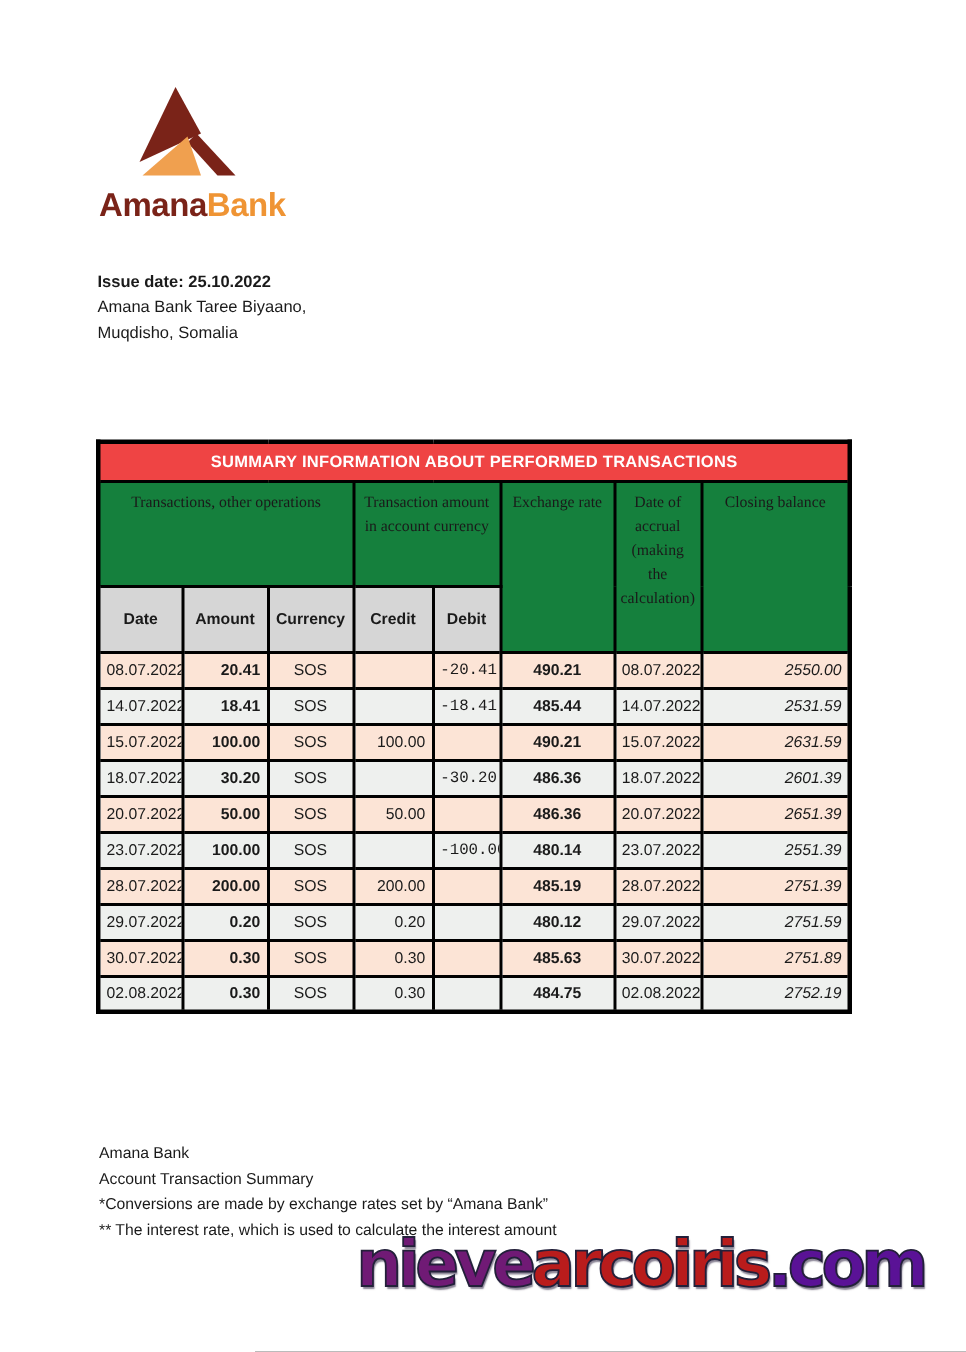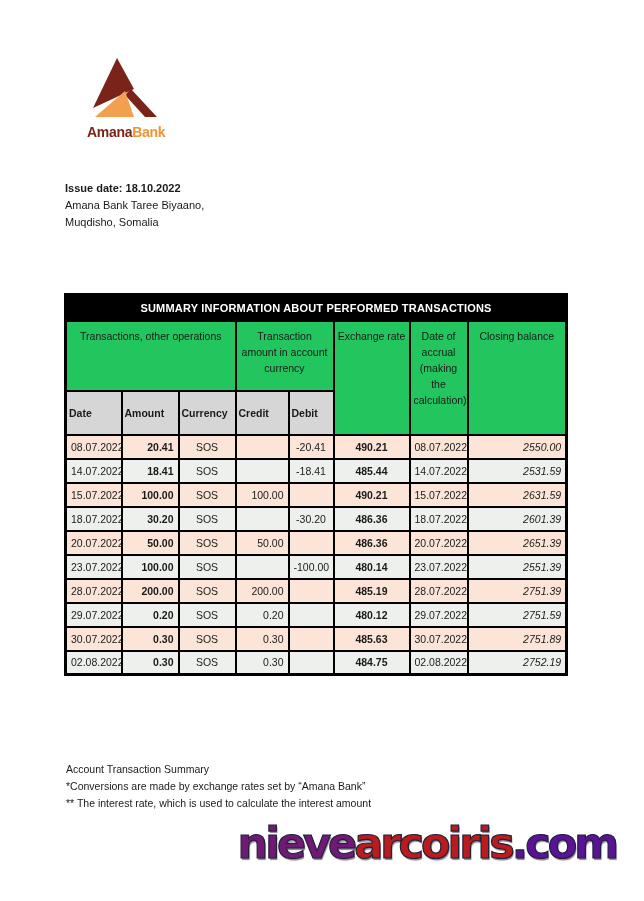--- a/index.html
+++ b/index.html
@@ -12,21 +12,21 @@
     background: #ffffff;
     font-family: "Liberation Sans", "DejaVu Sans", sans-serif;
     color: #1a1a1a;
     overflow: hidden;
   }
 
   
   .logo-mark { position: absolute; left: 78px; top: 55px; width: 110px; height: 70px; }
   .logo-text {
     position: absolute; left: 66px; top: 124px;
-    font-size: 14px; font-weight: bold; letter-spacing: -0.3px; margin-left: 21px;
+    font-size: 22px; font-weight: bold; letter-spacing: -0.3px;
   }
   .logo-text .p1 { color: #7a2318; }
   .logo-text .p2 { color: #ef9434; }
 
   
   .info-row {
     position: absolute; left: 65px; top: 180px; width: 501px;
     display: flex; justify-content: space-between;
     font-size: 11px; line-height: 17px;
   }
@@ -37,41 +37,42 @@
   
   .tx-table-wrap { position: absolute; left: 64px; top: 293px; width: 503px; }
   table.tx {
     border-collapse: collapse; table-layout: fixed; width: 503px;
     font-size: 10.5px;
   }
   table.tx, table.tx th, table.tx td { border: 2px solid #000; }
   table.tx { border-width: 3px; }
 
   th.title-bar {
-    background: #000000; color: #fff;
+    background: #ef4444; color: #fff;
     font-size: 11px; font-weight: bold; letter-spacing: 0.2px;
     text-align: center; height: 26px; padding: 4px 2px;
   }
   th.group {
-    background: #22c55e; font-weight: normal; vertical-align: top;
+    background: #15803d; font-weight: normal; vertical-align: top;
     text-align: center; padding: 6px 3px 0 3px; line-height: 16px;
     height: 70px;
+    font-family: Liberation Serif, serif;
   }
   th.sub {
-    background: #d6d6d6; font-weight: bold; text-align: left;
+    background: #d6d6d6; font-weight: bold; text-align: center;
     height: 17px; padding: 15px 2px; font-size: 10.5px;
   }
   tbody.rows td { height: 24px; padding: 3px 4px; overflow: hidden; white-space: nowrap; }
   tbody.rows tr:nth-child(odd)  td { background: #fce4d6; }
   tbody.rows tr:nth-child(even) td { background: #eef0ee; }
   tbody.rows td:nth-child(1) { text-align: left; }
   tbody.rows td:nth-child(2) { text-align: right; font-weight: bold; }
   tbody.rows td:nth-child(3) { text-align: center; }
   tbody.rows td:nth-child(4) { text-align: right; }
-  tbody.rows td:nth-child(5) { text-align: center; }
+  tbody.rows td:nth-child(5) { text-align: left; font-family: Liberation Mono, monospace; }
   tbody.rows td:nth-child(6) { text-align: center; font-weight: bold; }
   tbody.rows td:nth-child(7) { text-align: center; }
   tbody.rows td:nth-child(8) { text-align: right; font-style: italic; }
 
   
   .footer-notes {
     position: absolute; left: 66px; top: 761px;
     font-size: 10.5px; line-height: 17px;
   }
 
@@ -97,21 +98,21 @@
     <polygon points="39,3 15,53 56,34" fill="#7a2318"></polygon>
     <polygon points="53,34 79,62 67,62 47,40" fill="#7a2318"></polygon>
     <polygon points="47,36 17,62 56,62" fill="#f0a04f"></polygon>
   </svg>
   <div class="logo-text">
     <span class="p1">Amana</span><span class="p2">Bank</span>
   </div>
 
   <div class="info-row">
     <div class="info-left">
-      <div class="b">Issue date: 18.10.2022</div>
+      <div class="b">Issue date: 25.10.2022</div>
       <div>Amana Bank Taree Biyaano,</div>
       <div>Muqdisho, Somalia</div>
     </div>
   </div>
 
   <div class="tx-table-wrap">
     <table class="tx">
       <colgroup>
         <col style="width:56px">
           <col style="width:57px">
@@ -240,20 +241,21 @@
       <td></td>
       <td>484.75</td>
       <td>02.08.2022</td>
       <td>2752.19</td>
     </tr>
         </tbody>
     </table>
   </div>
 
   <div class="footer-notes">
+    <div>Amana Bank</div>
     <div>Account Transaction Summary</div>
     <div>*Conversions are made by exchange rates set by “Amana Bank”</div>
     <div>** The interest rate, which is used to calculate the interest amount</div>
   </div>
 
   <div class="watermark">
     <span class="w1">nieve</span><span class="w2">arcoiris</span><span class="w3">.com</span>
   </div>
 
 </div>

